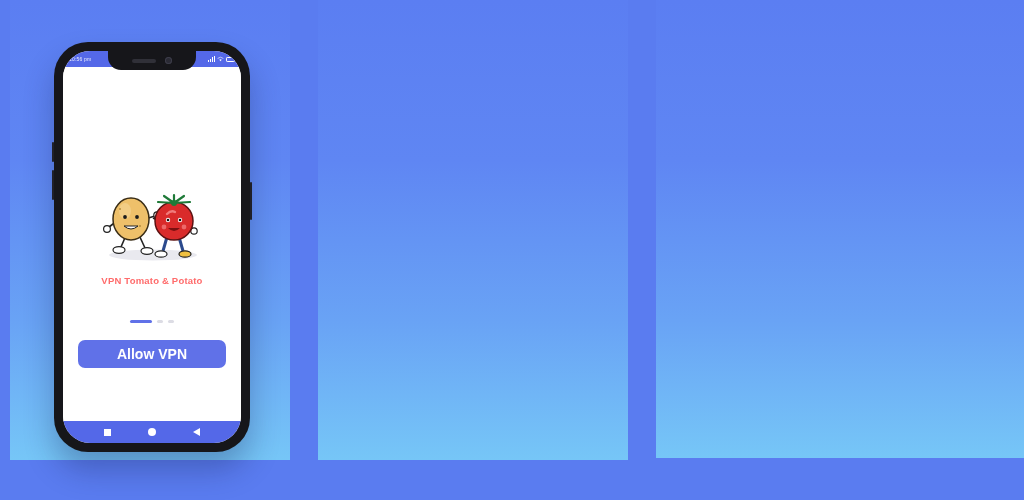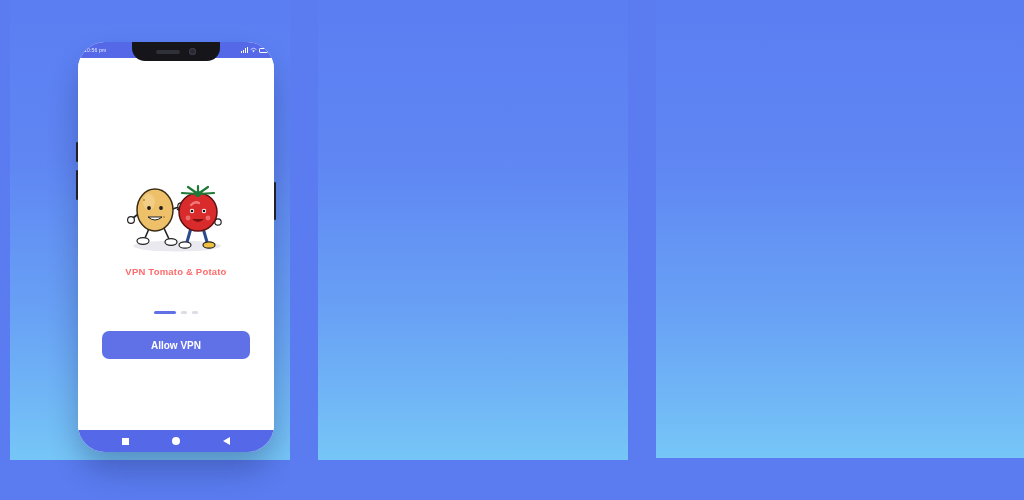--- a/index.html
+++ b/index.html
@@ -17,22 +17,22 @@
     background:linear-gradient(180deg,#5b7ef2 0%,#5f86f3 35%,#69a3f5 70%,#76c6f7 100%);
   }
   #panel1 { left:0; width:290px; }
   #panel1 .bgfill { left:10px; top:0; right:0; bottom:40px; }
   #panel2 { left:318px; width:310px; }
   #panel2 .bgfill { left:0; top:0; right:0; bottom:40px; }
   #panel3 { left:656px; width:368px; }
   #panel3 .bgfill { left:0; top:0; right:0; bottom:42px; }
 
   
-  .phone { position:absolute; background:#16161a; border-radius:34px; 
-           box-shadow:0 18px 30px rgba(20,30,80,.30);margin-left:24px; }
+  .phone { position:absolute; background:#16161a; border-radius:34px; padding:9px;
+           box-shadow:0 18px 30px rgba(20,30,80,.30); }
   .phone .screen { position:relative; width:100%; height:100%; background:#fff;
            border-radius:27px; overflow:hidden; }
   .side-btn { position:absolute; background:#202028; border-radius:3px; }
 
   
   #phone1 { left:54px; top:42px; width:196px; height:410px; }
 
   
   .statusbar { position:relative; height:16px; background:#5468e8; display:flex;
      align-items:center; justify-content:space-between; padding:0 6px; z-index:5; }
@@ -67,21 +67,21 @@
   
   .s1-body { position:absolute; left:0; right:0; top:16px; bottom:22px; background:#fff;
      display:flex; flex-direction:column; align-items:center; }
   .mascots { margin-top:118px; width:130px; height:78px; position:relative; }
   .brand-title { margin-top:12px; font-size:9.5px; font-weight:bold; color:#ff6b6b;
      letter-spacing:.2px; }
   .dots { margin-top:34px; display:flex; align-items:center; gap:5px; }
   .dot-active { width:22px; height:3px; border-radius:2px; background:#6071e8; }
   .dot { width:6px; height:3px; border-radius:2px; background:#dcdce4; }
   .allow-btn { margin-top:17px; width:148px; height:28px; border-radius:7px;
-     background:#6071e8; color:#fff; font-size:10px; font-weight:bold;
+     background:#6071e8; color:#fff; font-size:14px; font-weight:bold;
      display:flex; align-items:center; justify-content:center; border:none; cursor:pointer; }
 </style>
 </head>
 <body>
 
 <div class="stage">
 
   <div class="panel" id="panel1">
     <div class="bgfill"></div>
 

